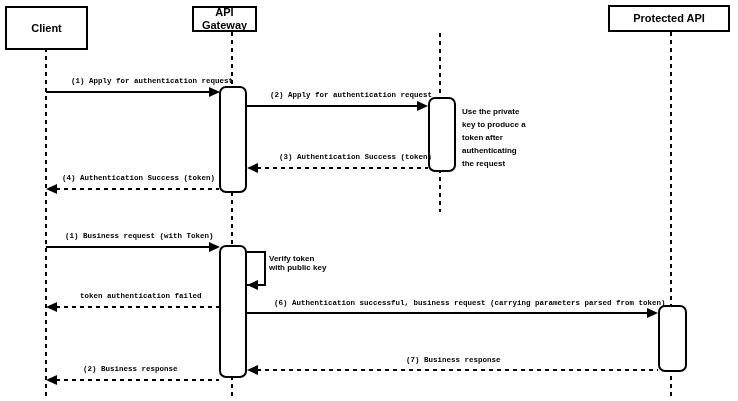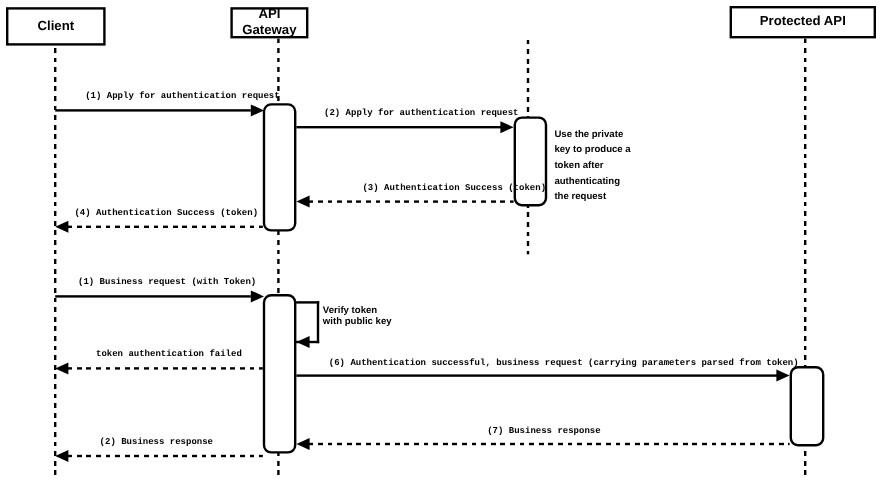--- a/index.html
+++ b/index.html
@@ -74,21 +74,21 @@
     white-space: pre-line;
     z-index: 4;
   }
   .selflabel { line-height: 9px; }
 </style>
 </head>
 <body>
 
 <div class="canvas">
 
-  <div class="actor" style="left:5px; top:6px; width:83px; height:32px;">
+  <div class="actor" style="left:5px; top:6px; width:83px; height:44px;">
     <span>Client</span>
   </div>
   <div class="actor" style="left:192px; top:6px; width:65px; height:26px;">
     <span>API Gateway</span>
   </div>
   <div class="actor" style="left:608px; top:5px; width:122px; height:27px;">
     <span>Protected API</span>
   </div>
 
   <div class="lifeline" style="left:45px; top:32px; height:366px;"></div>
@@ -97,21 +97,21 @@
   <div class="lifeline" style="left:670px; top:32px; height:366px;"></div>
 
   <div class="mlabel" style="left:71px; top:77px;">(1) Apply for authentication request</div>
   <div class="mline solid" style="left:46px; top:91px; width:163px;"></div>
   <div class="ah right" style="left:209px; top:87px;"></div>
 
   <div class="mlabel" style="left:270px; top:91px;">(2) Apply for authentication request</div>
   <div class="mline solid" style="left:247px; top:105px; width:171px;"></div>
   <div class="ah right" style="left:417px; top:101px;"></div>
 
-  <div class="mlabel" style="left:279px; top:153px;margin-left:23px;">(3) Authentication Success (token)</div>
+  <div class="mlabel" style="left:279px; top:153px;">(3) Authentication Success (token)</div>
   <div class="mline dashed" style="left:257px; top:167px; width:171px;"></div>
   <div class="ah left" style="left:247px; top:163px;"></div>
 
   <div class="mlabel" style="left:62px; top:174px;">(4) Authentication Success (token)</div>
   <div class="mline dashed" style="left:56px; top:188px; width:163px;"></div>
   <div class="ah left" style="left:46px; top:184px;"></div>
 
   <div class="mlabel" style="left:65px; top:232px;">(1) Business request (with Token)</div>
   <div class="mline solid" style="left:46px; top:246px; width:163px;"></div>
   <div class="ah right" style="left:209px; top:242px;"></div>

